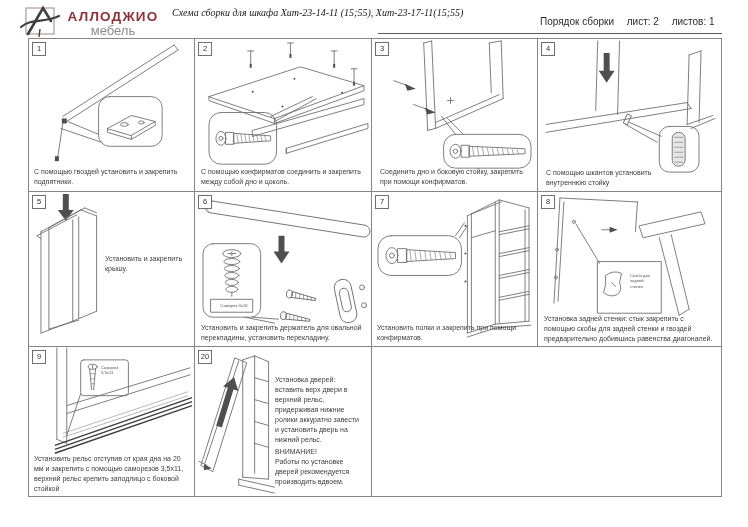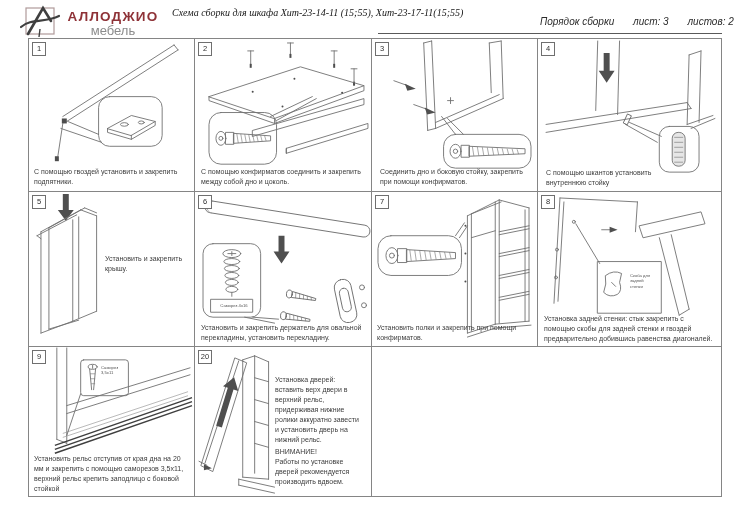--- a/index.html
+++ b/index.html
@@ -8,21 +8,21 @@
   
   .logo-svg{position:absolute;left:19px;top:5px;}
   .brand{position:absolute;left:62px;top:9px;width:102px;text-align:center;
          font-size:13.5px;font-weight:bold;letter-spacing:1.2px;color:#8e3237;}
   .brand-sub{position:absolute;left:62px;top:23px;width:102px;text-align:center;
          font-size:13px;color:#8c8c8c;}
   .title{position:absolute;left:172px;font-family:"Liberation Serif",serif;
          font-size:10px;color:#151515;white-space:nowrap;font-style:italic;}
   .title.l1{top:7px;} .title.l2{top:20px;}
   .order{position:absolute;left:540px;top:16px;font-size:10px;color:#2c2c2c;white-space:nowrap;}
-  .order span{margin-right:16px;font-style:italic;}
+  .order span{margin-right:10px;}
   .hrule{position:absolute;left:378px;top:33px;width:344px;height:1px;background:#5a5a5a;}
   
   .grid{position:absolute;left:28px;top:38px;width:694px;height:459px;
         border:1px solid #858585;box-sizing:border-box;display:grid;
         grid-template-columns:166px 177px 166px 1fr;
         grid-template-rows:153px 155px 1fr;}
   .cell{position:relative;border-right:1px solid #858585;border-bottom:1px solid #858585;overflow:hidden;}
   .cell.no-r{border-right:none;} .cell.no-b{border-bottom:none;}
   .badge{position:absolute;top:3px;left:3px;width:12px;height:12px;border:1px solid #6f6f6f;
          background:#fff;font-size:7.5px;line-height:12px;text-align:center;color:#2e2e2e;z-index:3;}
@@ -45,22 +45,22 @@
     <rect x="7" y="3" width="28" height="26" fill="none" stroke="#b09a9a" stroke-width="1.2"></rect>
     <path d="M9,29 L24,3 L32,16" fill="none" stroke="#3f3f3f" stroke-width="2.6" stroke-linecap="round"></path>
     <path d="M2,22 C12,13 26,18 40,11" fill="none" stroke="#3f3f3f" stroke-width="2.2" stroke-linecap="round"></path>
     <path d="M21,24 L20,32" fill="none" stroke="#3f3f3f" stroke-width="1.4"></path>
   </svg>
   <div class="brand">АЛЛОДЖИО</div>
   <div class="brand-sub">мебель</div>
   <div class="title l1">Схема сборки для шкафа Хит-23-14-11 (15;55), Хит-23-17-11(15;55)</div>
   <div class="order">
     <span>Порядок сборки</span>
-    <span>лист: 3</span>
-    <span>листов: 2</span>
+    <span>лист: 2</span>
+    <span>листов: 1</span>
   </div>
   <div class="hrule"></div>
 
   <div class="grid">
 
     <div class="cell">
       <span class="badge">1</span>
       <svg class="diagram" viewBox="0 0 166 153">
         <path class="ln" d="M146,6 L34,78 M150,11 L38,83 M146,6 L150,11"></path>
         <rect class="dk" x="33" y="80" width="5" height="5"></rect>

